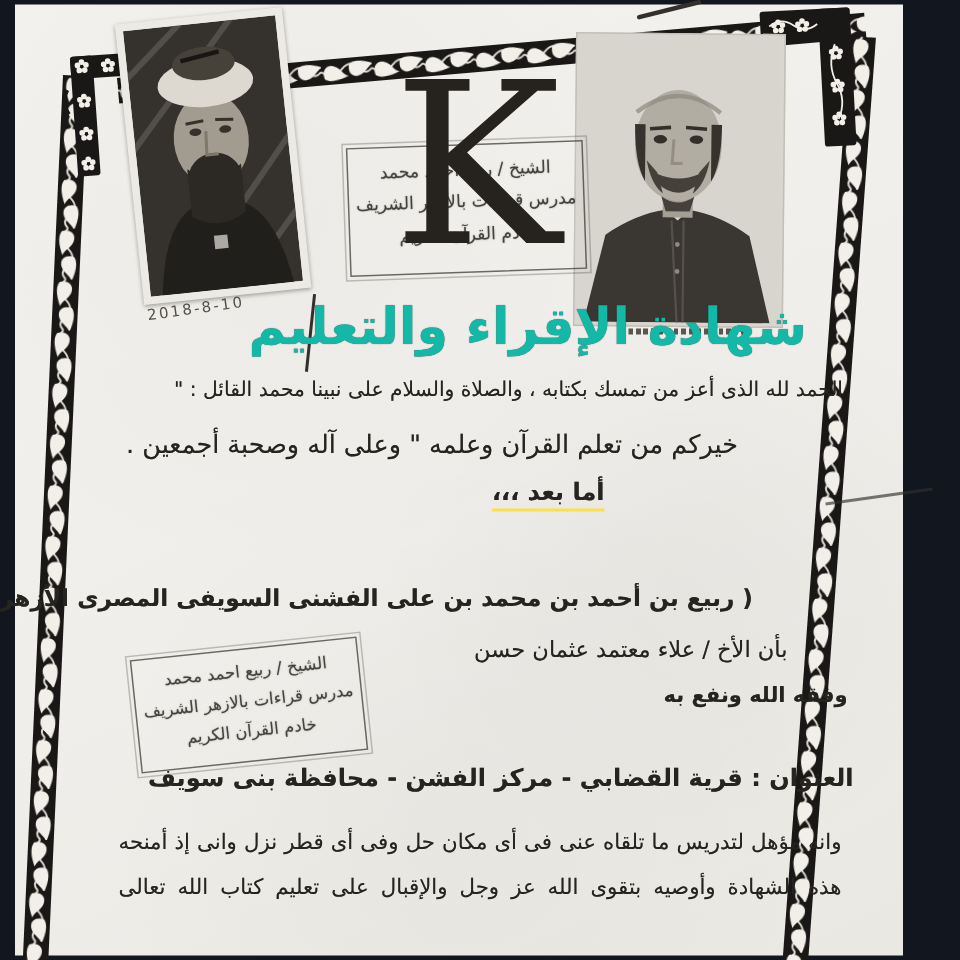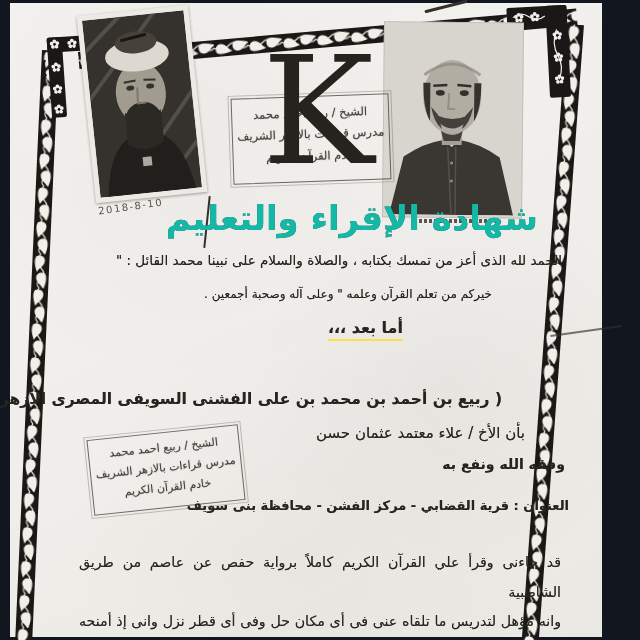--- a/index.html
+++ b/index.html
@@ -38,27 +38,27 @@
   .pen{position:absolute;background:#33302b;z-index:7;}
   .pen-tr{left:424px;top:5px;width:44px;height:2.6px;transform:rotate(-14deg);border-radius:2px;}
   .pen-under-photo{left:206px;top:196px;width:2.2px;height:52px;transform:rotate(6deg);}
   .pen-right{left:550px;top:330px;width:72px;height:1.6px;opacity:.65;transform:rotate(-8deg);}
   
   .txt{position:absolute;z-index:8;direction:rtl;color:#26241f;white-space:nowrap;
     text-shadow:0 0 .4px rgba(38,36,31,.55);}
   .title{left:138px;top:198px;width:400px;text-align:right;font-size:34px;font-weight:bold;
     color:#14b8a6;white-space:nowrap;text-shadow:0 0 .6px rgba(27,25,22,.8);}
   .l-hamd1{right:78px;top:252px;font-size:13.5px;margin-left:40px;}
-  .l-hamd2{right:148px;top:287px;font-size:12px;}
+  .l-hamd2{right:148px;top:287px;font-size:17px;}
   .l-amma{right:237px;top:318px;font-size:16px;font-weight:bold;border-bottom:2px solid #fde047;padding-bottom:2px;}
   .l-witness{right:110px;top:359px;font-size:14px;}
   .l-name{right:138px;top:390px;font-size:15.5px;font-weight:bold;}
   .l-student{right:115px;top:424px;font-size:15px;font-weight:normal;}
   .l-blessing{right:75px;top:456px;font-size:14px;font-weight:bold;}
-  .l-address{right:71px;top:498px;font-size:13px;font-weight:bold;margin-left:20px;}
+  .l-address{right:71px;top:509px;font-size:16px;font-weight:bold;margin-left:20px;}
   .l-natid{right:65px;top:519px;font-size:15px;font-weight:bold;}
   .closing{position:absolute;right:79px;top:548px;width:482px;z-index:8;direction:rtl;color:#26241f;}
   .closing div{font-size:14.2px;line-height:29.5px;text-align:justify;text-align-last:justify;
     text-shadow:0 0 .4px rgba(38,36,31,.5);white-space:normal;}
 </style>
 </head>
 <body>
 
 <div id="stage">
 
@@ -199,18 +199,17 @@
   <div class="txt l-student">بأن الأخ / علاء معتمد عثمان حسن</div>
   <div class="txt l-blessing">وفقه الله ونفع به</div>
 
   <div class="txt l-address">
     <span>العنوان :</span>
     <span>قرية القضابي  - مركز الفشن - محافظة بنى سويف</span>
   </div>
 
 
   <div class="closing">
-    <div>قد جاءنى وقرأ علي القرآن الكريم كاملاً برواية حفص عن عاصم من طريق الشاطبية</div>
     <div>وانه مؤهل لتدريس ما تلقاه عنى فى أى مكان حل وفى أى قطر نزل وانى إذ أمنحه</div>
     <div>هذه الشهادة وأوصيه بتقوى الله عز وجل والإقبال على تعليم كتاب الله تعالى</div>
   </div>
 
 </div>
 
 </body></html>

